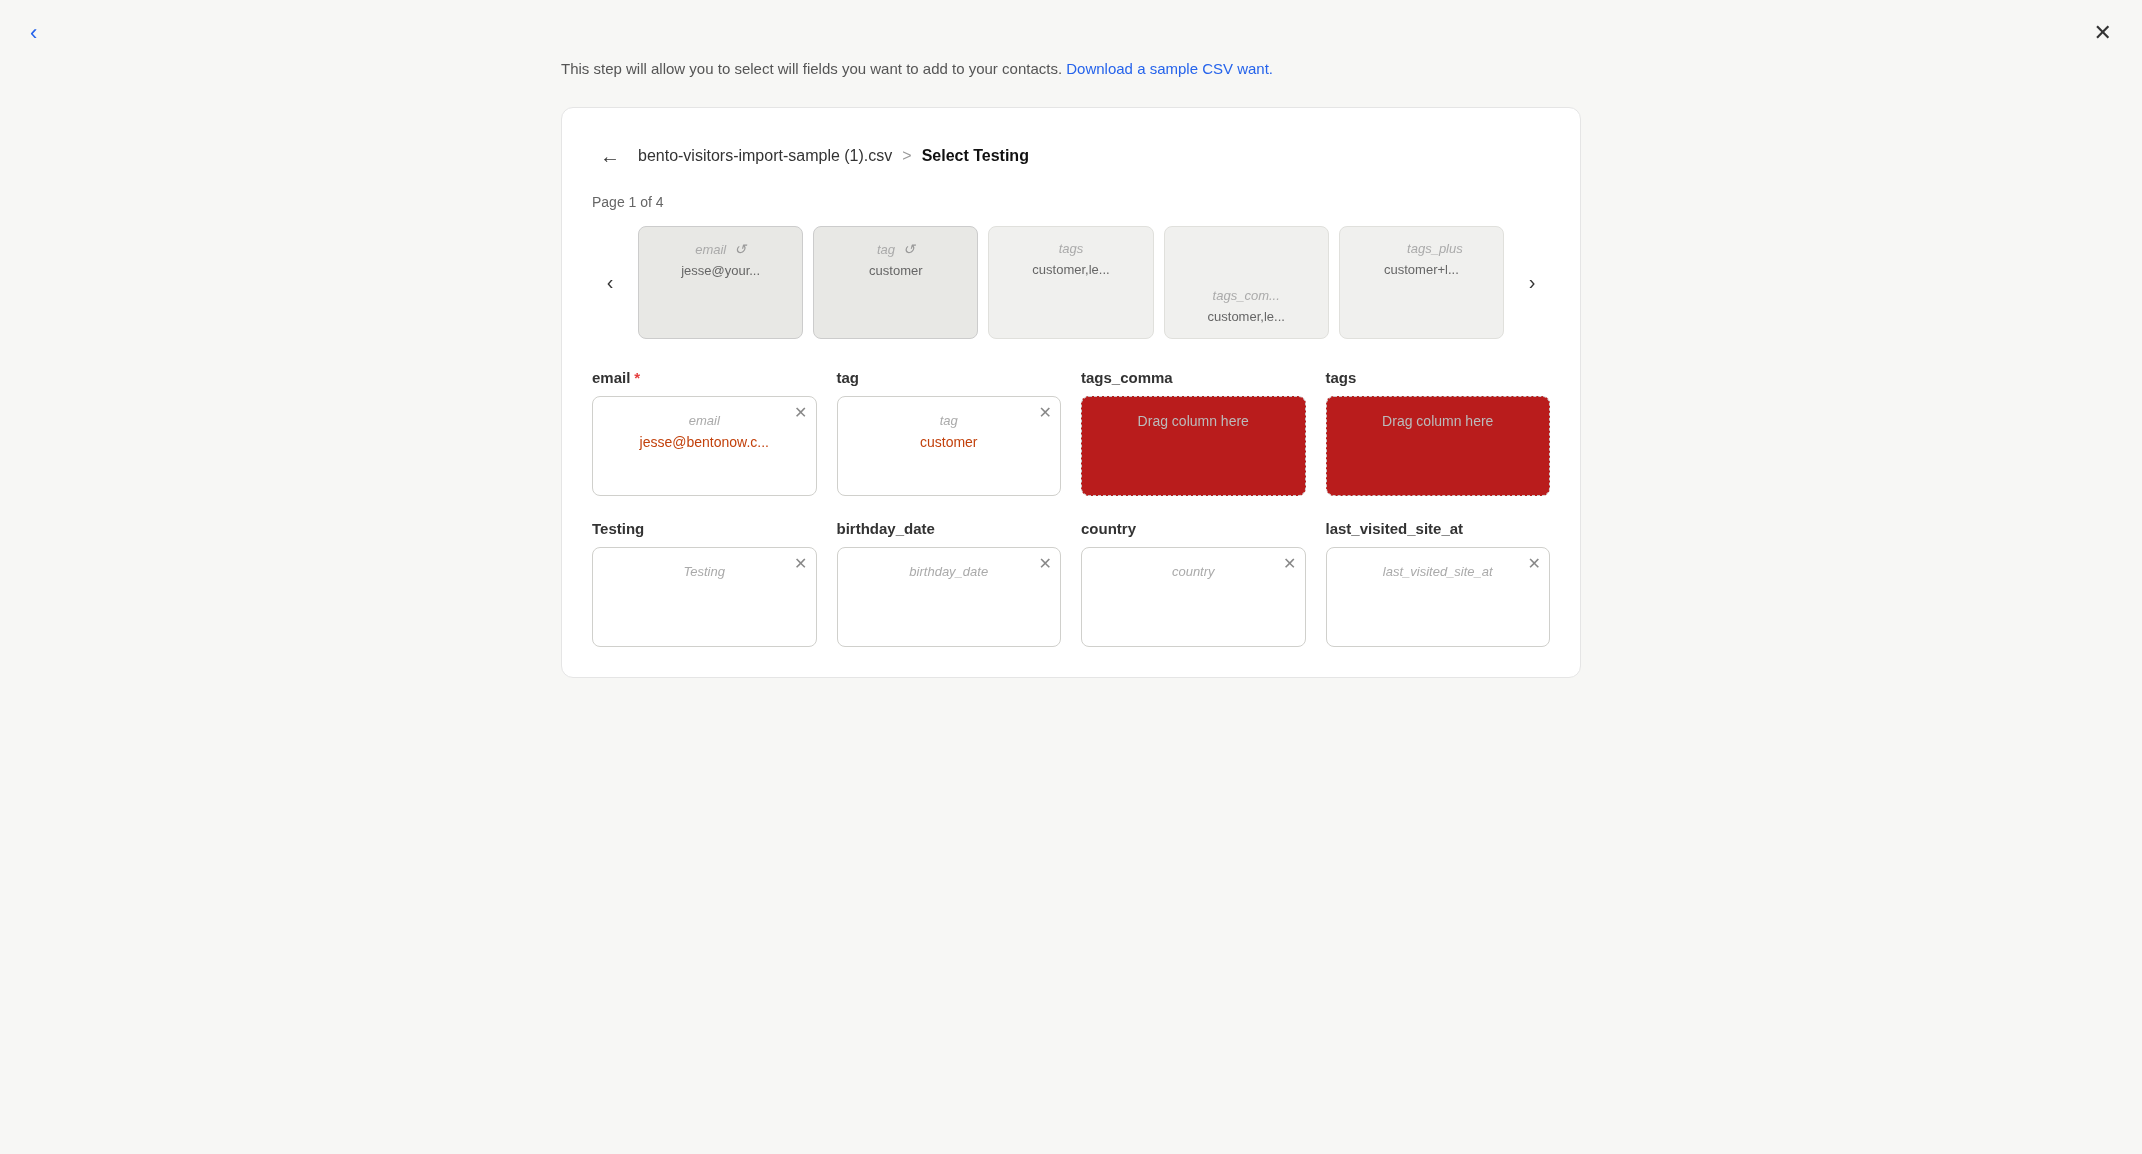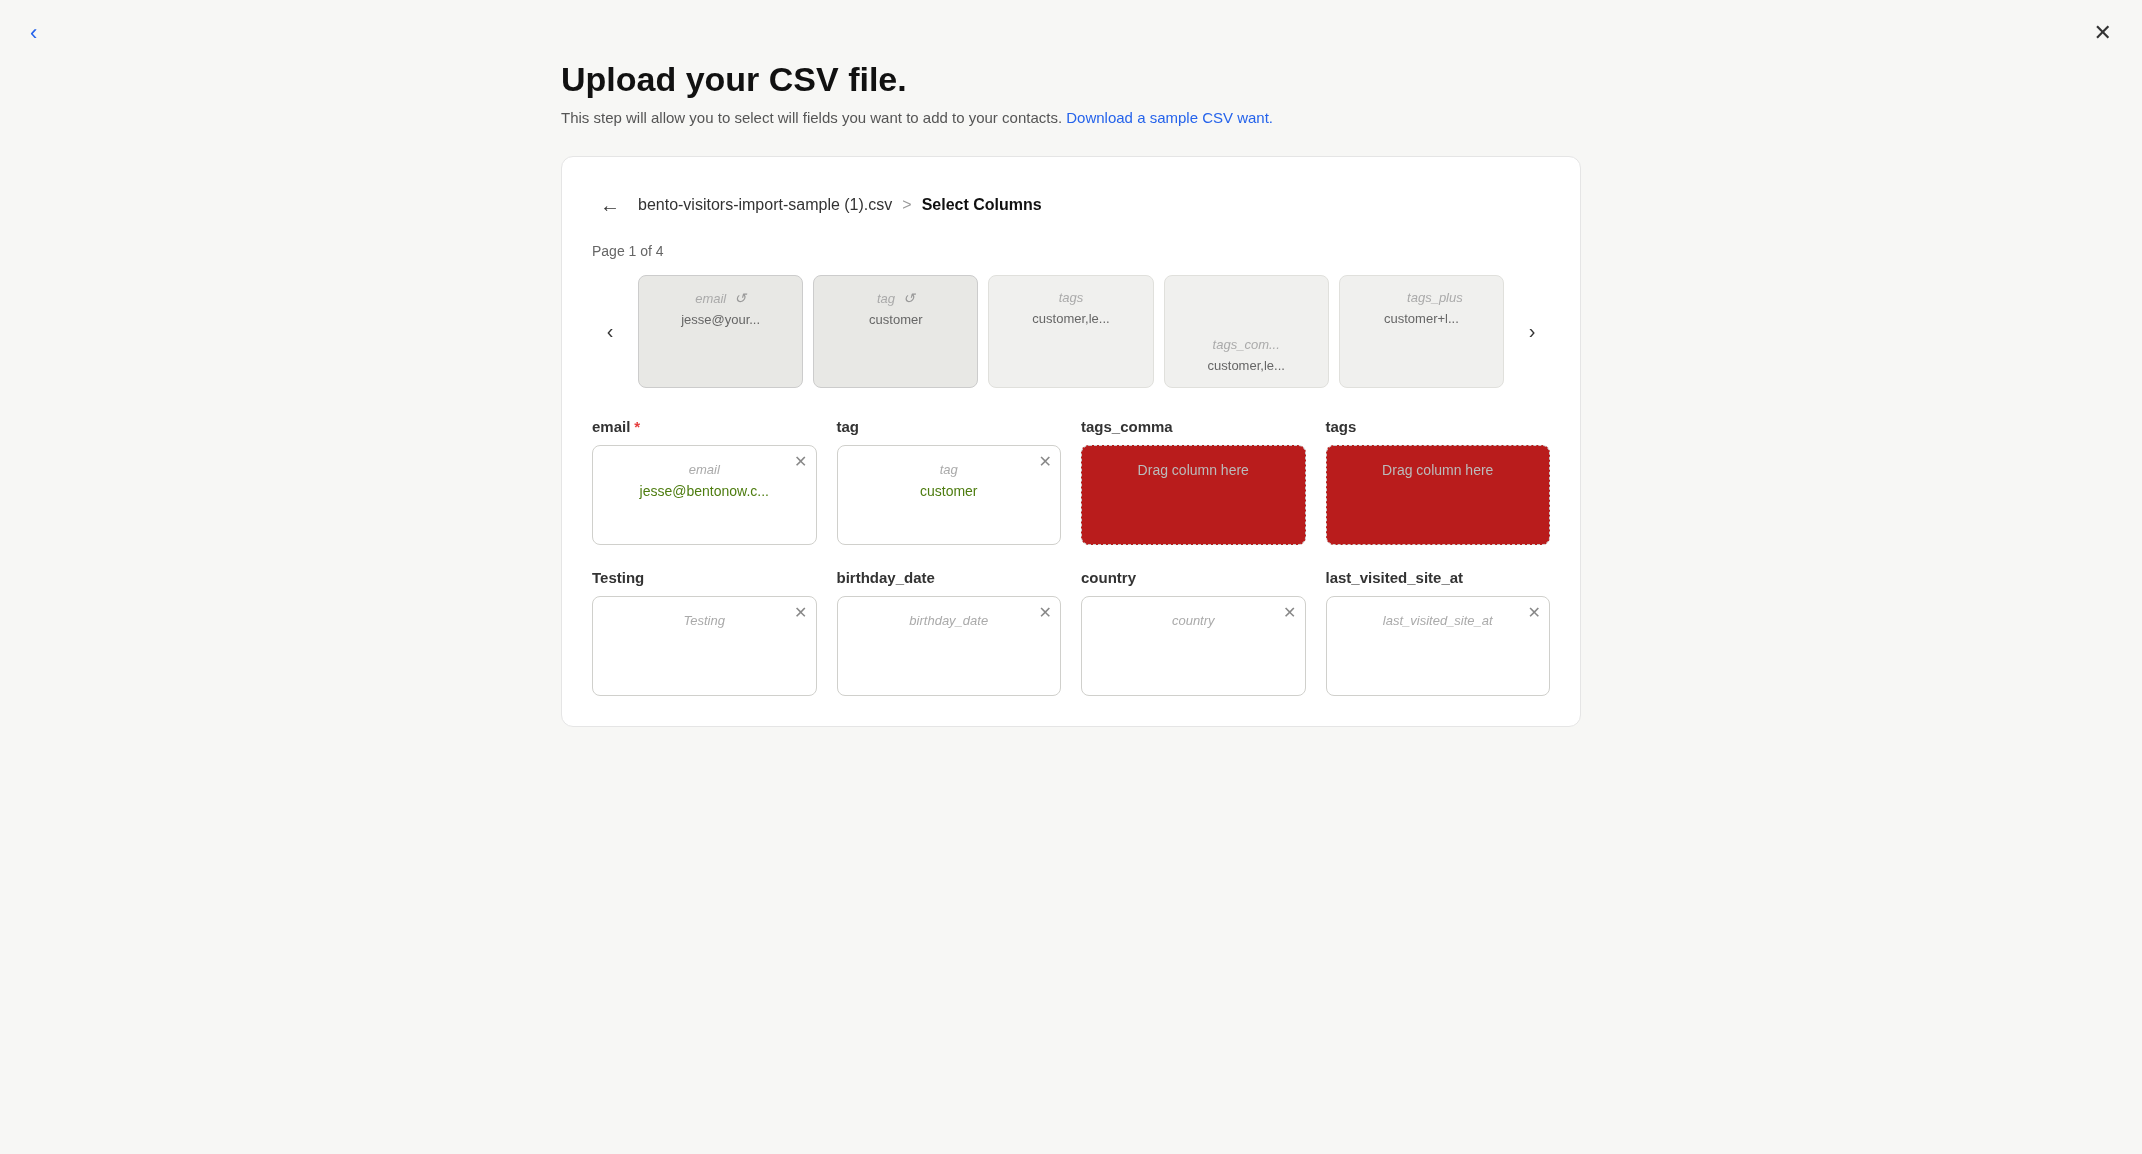--- a/index.html
+++ b/index.html
@@ -226,21 +226,21 @@
       font-size: 13px;
       color: #aaa;
       font-style: italic;
       width: 100%;
       text-align: center;
       margin-bottom: 6px;
     }
 
     .filled-tag-value {
       font-size: 14px;
-      color: #4d7c0f;
+      color: #c2410c;
       width: 100%;
       text-align: center;
     }
 
     .remove-btn {
       position: absolute;
       top: 8px;
       right: 8px;
       background: none;
       border: none;
@@ -256,35 +256,34 @@
 <button class="back-btn-top">
   <span>‹</span>
 </button>
 
 <button class="close-btn">
   <span>✕</span>
 </button>
 
 <div class="page-container">
 
-  <h1 class="page-title">Upload your CSV file.</h1>
   <p class="page-subtitle">
     <span>This step will allow you to select will fields you want to add to your contacts.</span>
     <a href="#">Download a sample CSV want.</a>
   </p>
 
   <div class="card">
 
     <div class="breadcrumb">
       <button class="carousel-nav breadcrumb-back">
         <span>←</span>
       </button>
       <span class="breadcrumb-filename">bento-visitors-import-sample (1).csv</span>
       <span class="breadcrumb-separator">&gt;</span>
-      <span class="breadcrumb-current">Select Columns</span>
+      <span class="breadcrumb-current">Select Testing</span>
     </div>
 
     <div class="page-indicator">Page 1 of 4</div>
 
     <div class="columns-carousel">
       <button class="carousel-nav">
         <span>‹</span>
       </button>
       <div class="carousel-items">
 

